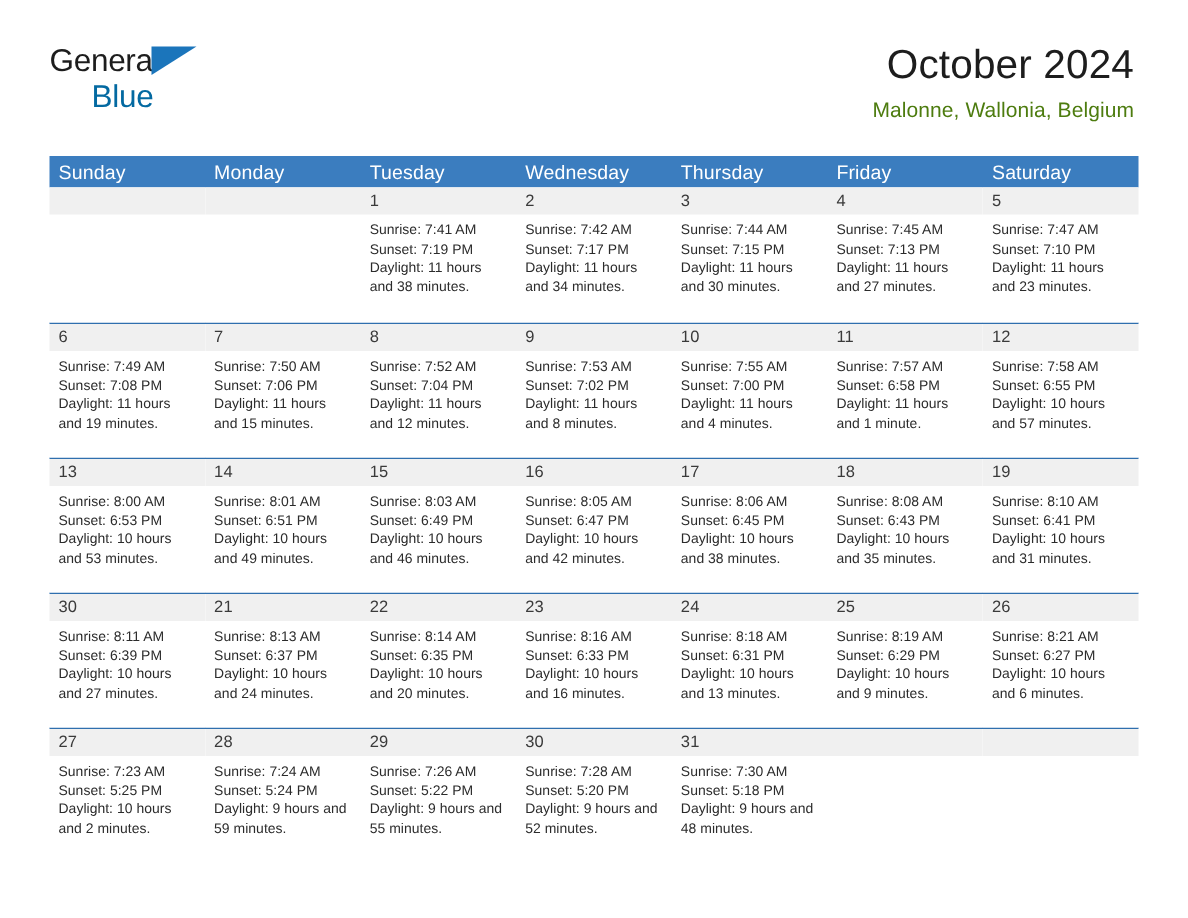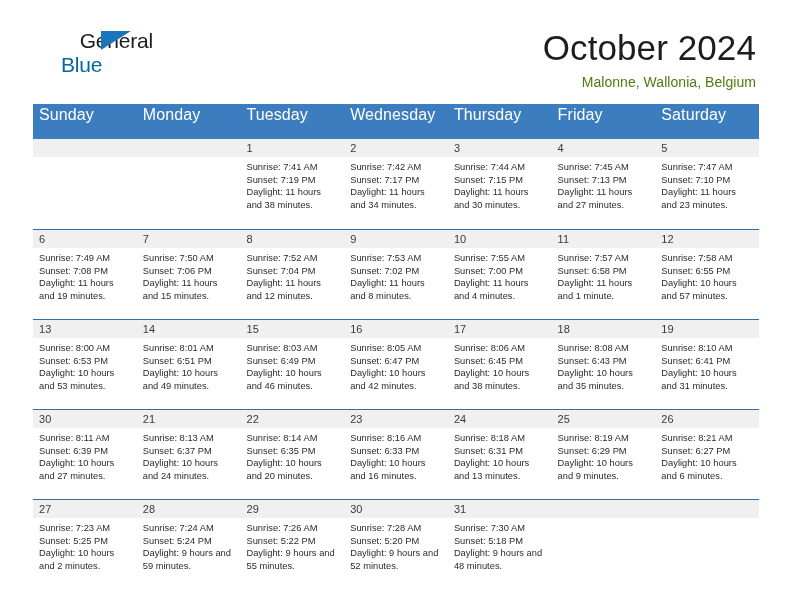--- a/index.html
+++ b/index.html
@@ -33,21 +33,20 @@
     line-height: 1;
   }
   .logo-row1 {
     position: relative;
     display: block;
     font-size: 21px;
     font-weight: 400;
     letter-spacing: -0.2px;
     color: #1d1d1d;
     height: 23px;
-    text-align: right;
   }
   .logo-tri {
     position: absolute;
     left: 68px;
     top: 1px;
     width: 0;
     height: 0;
     border-left: 30px solid #1b75bb;
     border-bottom: 19px solid transparent;
   }
@@ -60,21 +59,21 @@
     margin-left: 28px;
     margin-top: 1px;
   }
   .title-block {
     position: absolute;
     right: 36px;
     top: 28px;
     text-align: right;
   }
   .cal-title {
-    font-size: 35px;
+    font-size: 27px;
     font-weight: 400;
     color: #1d1d1d;
     line-height: 1.15;
     letter-spacing: 0.1px;
   }
   .cal-sub {
     font-size: 14px;
     font-weight: 400;
     color: #4d7c0f;
     margin-top: 6px;
@@ -89,24 +88,24 @@
     width: 726px;
   }
   .dow-row {
     display: flex;
     width: 100%;
     background: #3b7dbf;
   }
   .dow {
     flex: 1 1 0;
     min-width: 0;
-    height: 35px;
+    height: 21px;
     line-height: 21px;
     color: #ffffff;
-    font-size: 16px;
+    font-size: 13px;
     padding-left: 6px;
     letter-spacing: 0.1px;
   }
   .week {
     display: flex;
     width: 100%;
     border-top: 1.3px solid #2f6fae;
     height: 90px;
   }
   .week:first-of-type { border-top: none; }

